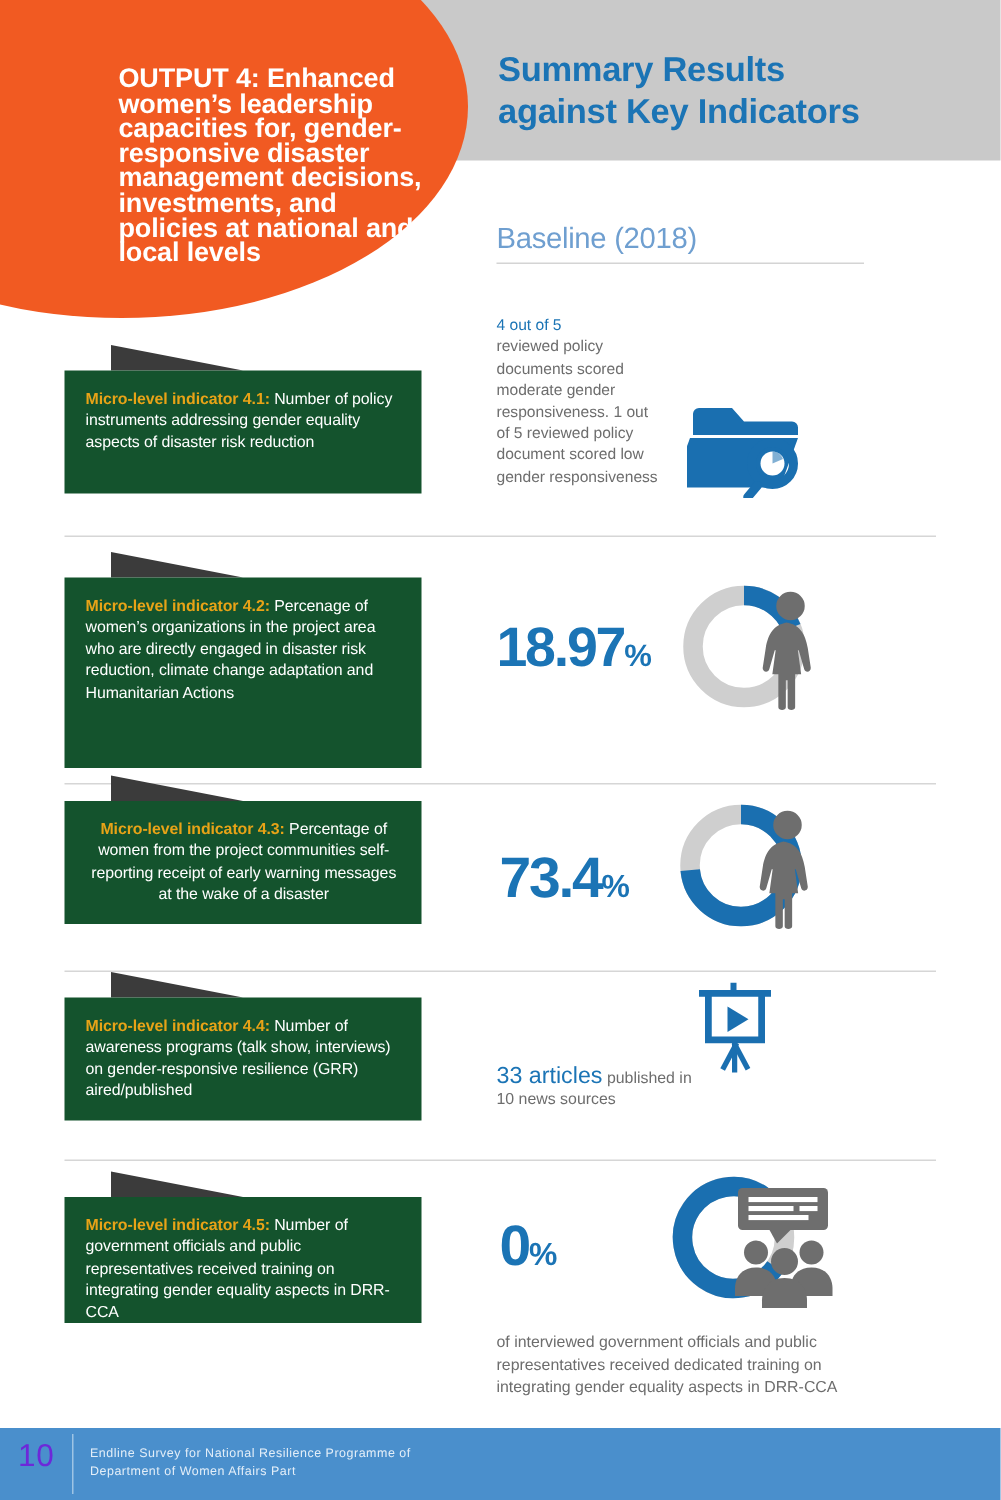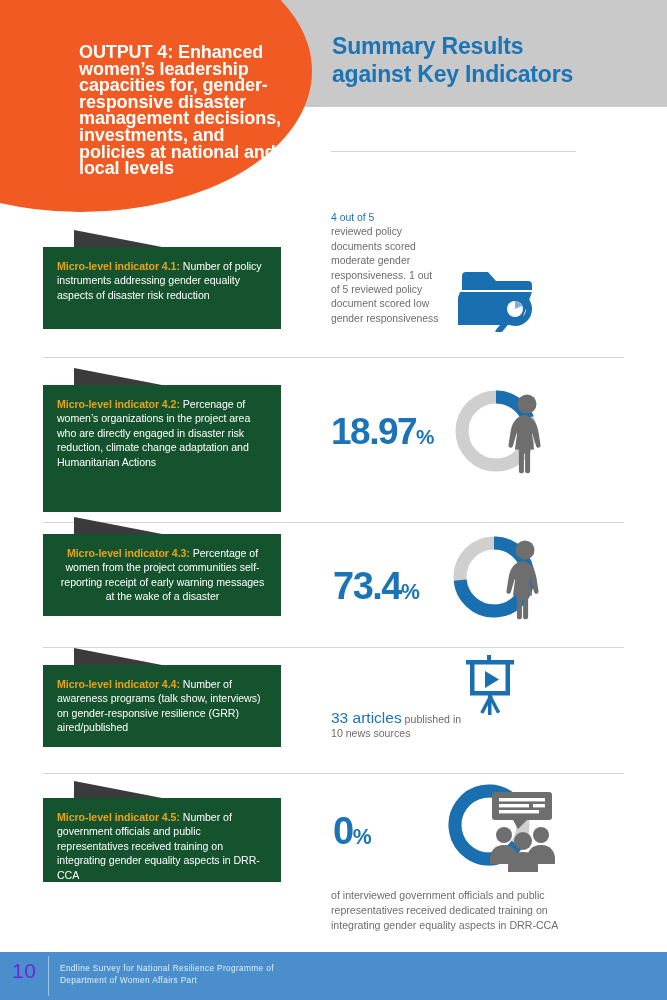--- a/index.html
+++ b/index.html
@@ -180,20 +180,21 @@
 <div class="orange-blob2"></div>
 
 <div class="output-text">OUTPUT 4: Enhanced women’s leadership capacities for, gender-responsive disaster management decisions, investments, and policies at national and local levels</div>
 
 <div class="main-title">
   <span>Summary Results</span><br>
   <span>against Key Indicators</span>
 </div>
 
 <div class="baseline-wrap">
+  <div class="baseline-title">Baseline (2018)</div>
   <div class="baseline-rule"></div>
 </div>
 
 <div class="row" style="top:247px;">
   <div class="ribbon" style="top:0;">
     <div class="ribbon-fold"></div>
     <div class="ribbon-body" style="height:82px;">
       <span class="ind-key">Micro-level indicator 4.1:</span><span> Number of policy instruments addressing gender equality aspects of disaster risk reduction</span>
     </div>
   </div>

